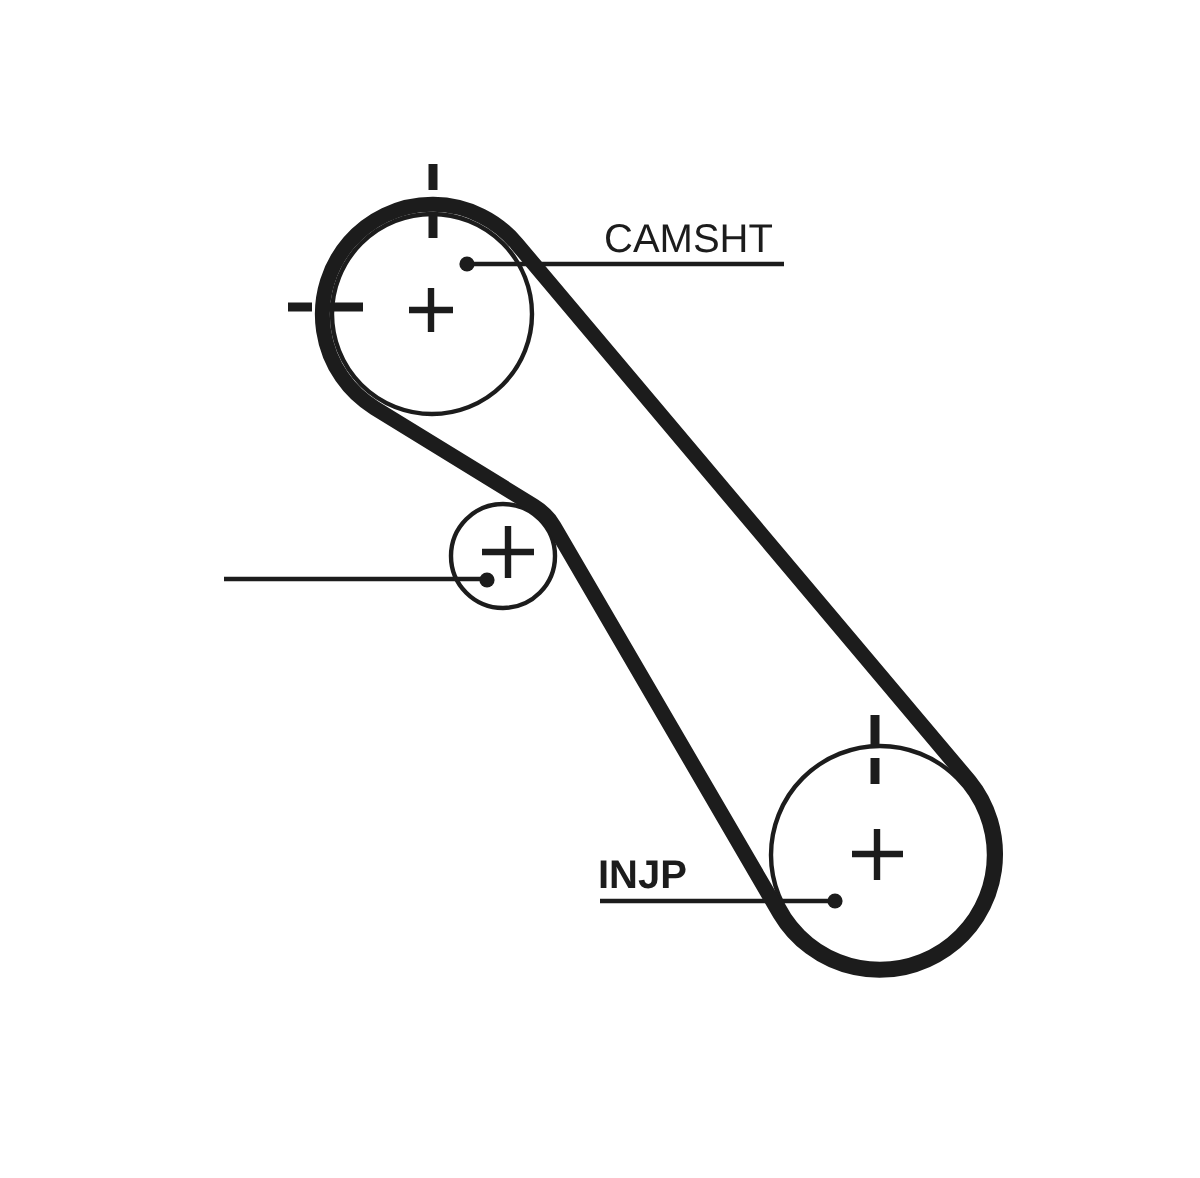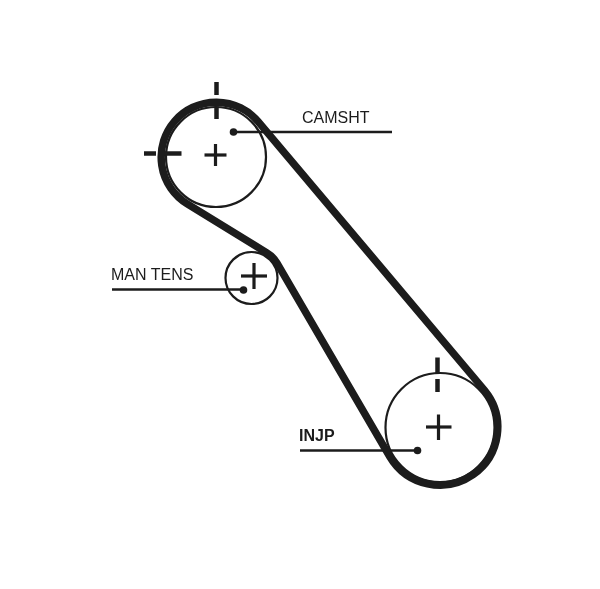--- a/index.html
+++ b/index.html
@@ -16,21 +16,21 @@
   }
   .stage svg{position:absolute;left:0;top:0;}
   .pulley-circle{fill:#ffffff;stroke:var(--ink);stroke-width:2.2px;}
   .belt{fill:none;stroke:var(--ink);stroke-width:7.5px;stroke-linejoin:round;stroke-linecap:round;}
   .timing-mark{stroke:var(--ink);stroke-width:4.5px;stroke-linecap:butt;}
   .center-cross{stroke:var(--ink);stroke-width:3.2px;stroke-linecap:butt;}
   .leader{stroke:var(--ink);stroke-width:2.3px;stroke-linecap:butt;}
   .leader-dot{fill:var(--ink);stroke:none;}
   .part-label{
     position:absolute;
-    font-size:16px;
+    font-size:20px;
     line-height:1;
     letter-spacing:0px;
     color:var(--ink);
     white-space:nowrap;
   }
   .label-camshaft{left:302px;top:110px;}
   .label-tensioner{left:111px;top:267px;}
   .label-injection-pump{left:299px;top:428px;font-weight:bold;}
 </style>
 </head>
@@ -87,17 +87,16 @@
       <circle class="leader-dot" cx="243.5" cy="290" r="3.8"></circle>
     </g>
     <g>
       <line class="leader" x1="300" y1="450.5" x2="417.5" y2="450.5"></line>
       <circle class="leader-dot" cx="417.5" cy="450.5" r="3.8"></circle>
     </g>
   </svg>
 
   <div class="part-label label-camshaft">CAMSHT</div>
 
-  <div class="part-label label-tensioner">MAN TENS</div>
 
   <div class="part-label label-injection-pump">INJP</div>
 
 </div>
 
 </body></html>

